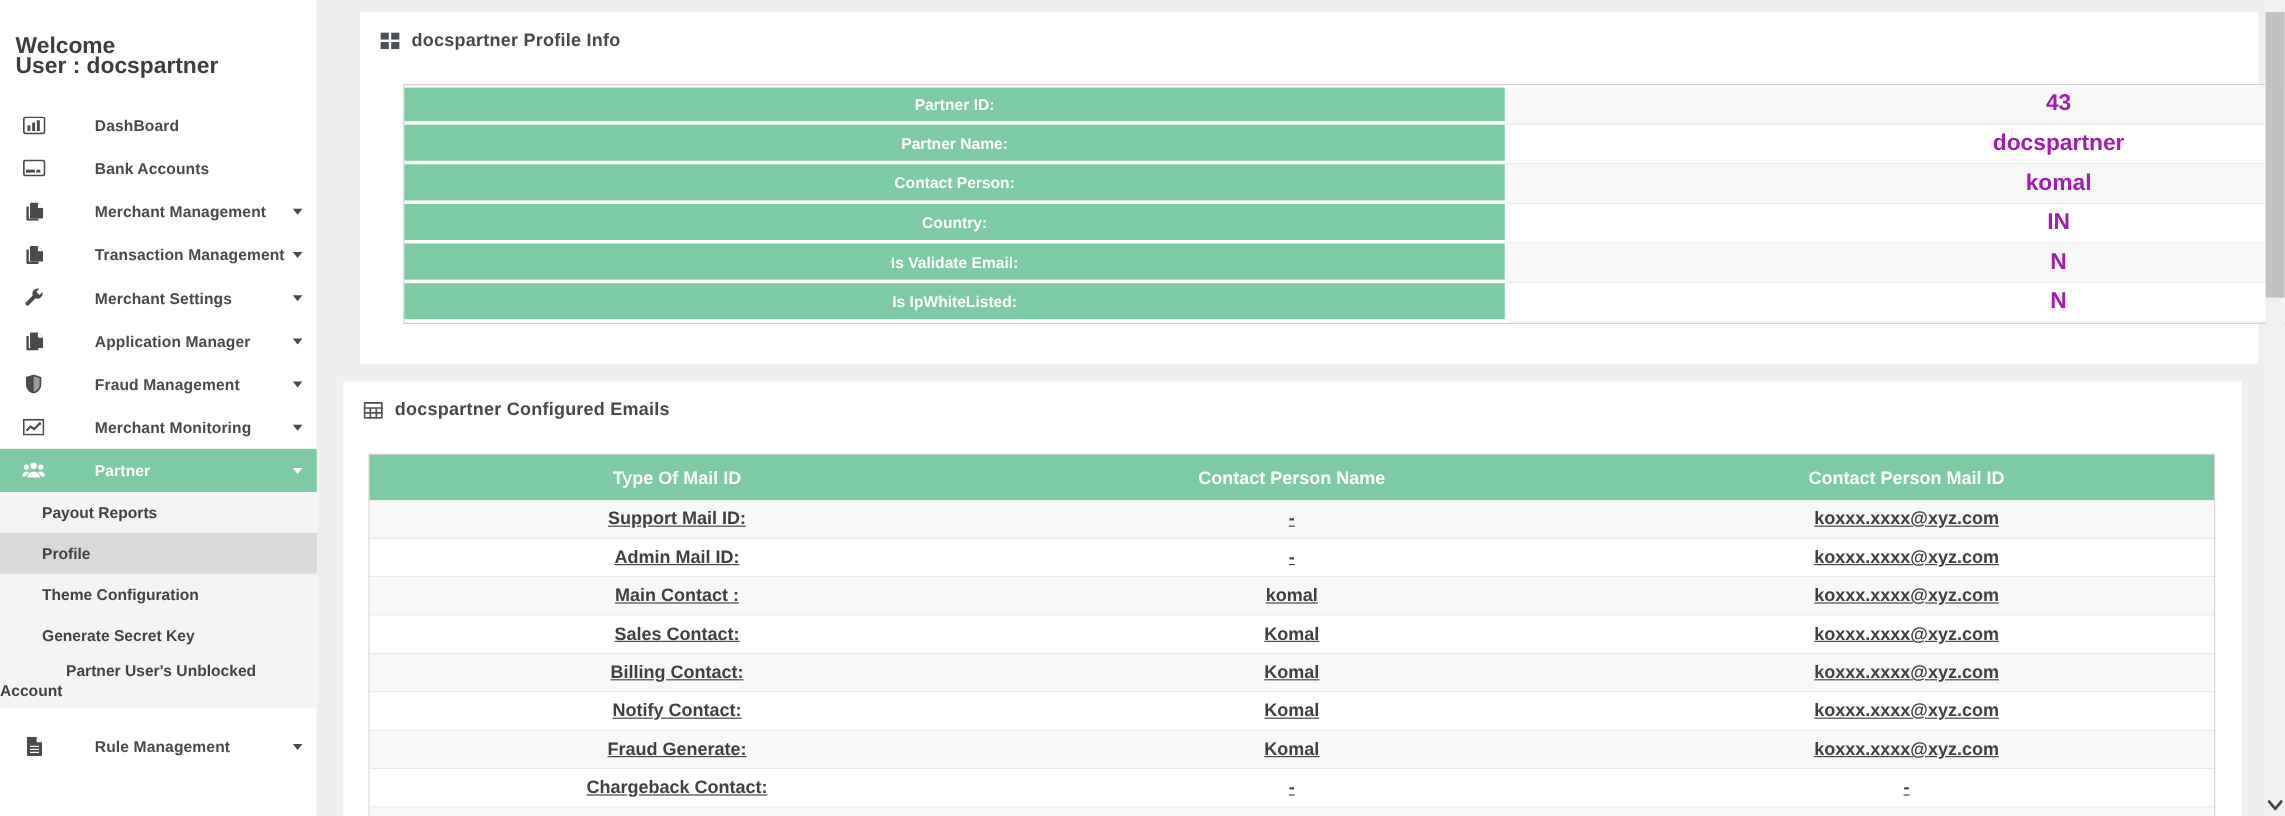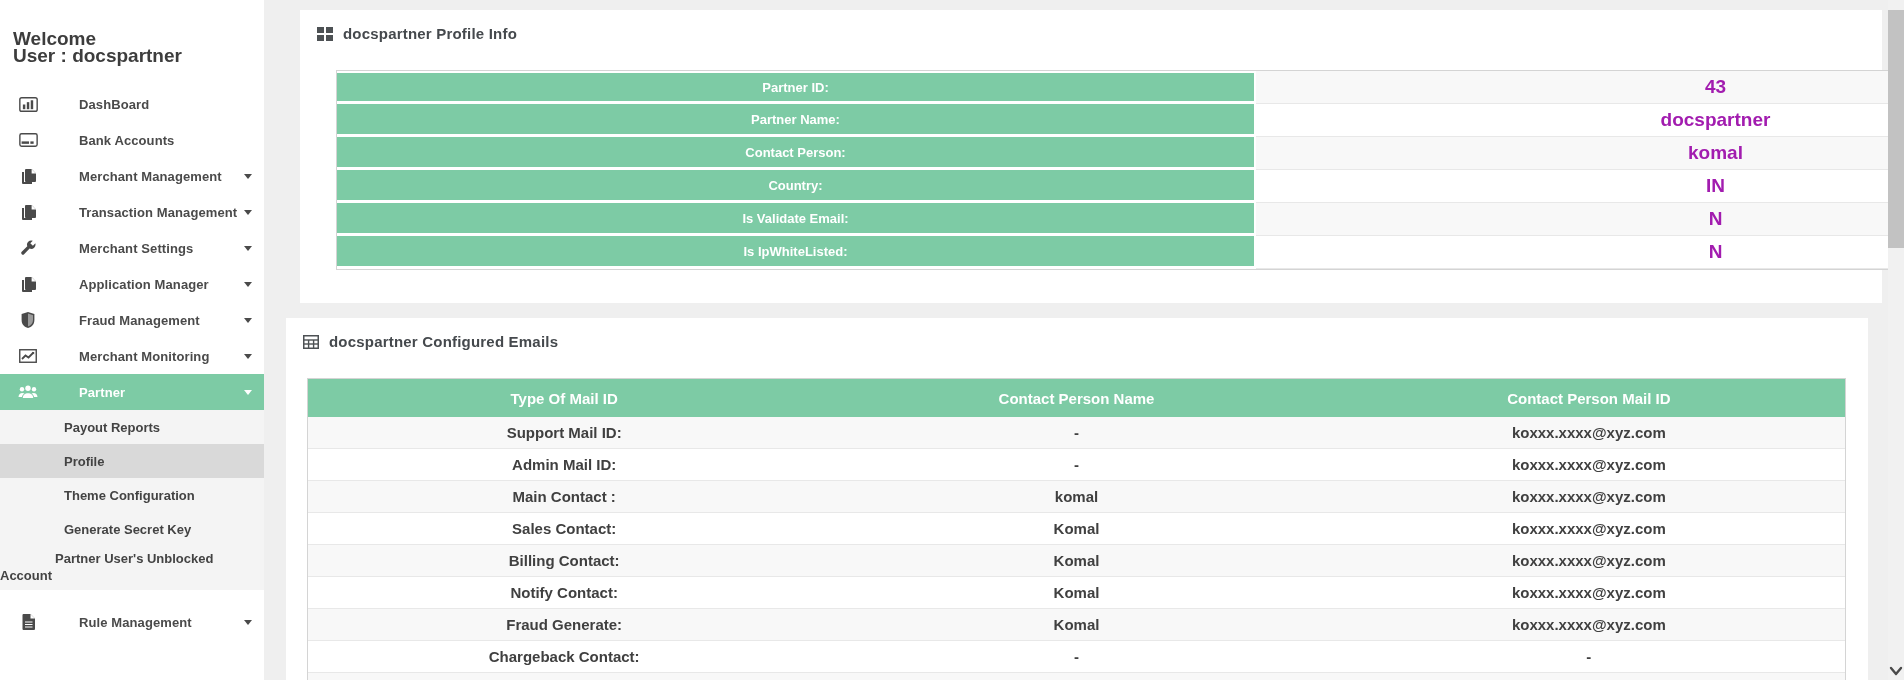--- a/index.html
+++ b/index.html
@@ -27,21 +27,21 @@
     position:absolute; right:12px; top:50%; margin-top:-2px;
     width:0; height:0; border-left:4.5px solid transparent; border-right:4.5px solid transparent;
     border-top:5px solid #4a4a4a;
   }
   .nav-li.active { background:#7dcba5; height:36px; }
   .nav-li.active .lbl { color:#ffffff; }
   .nav-li.active .caret { border-top-color:#ffffff; }
 
   .nav-sub { list-style:none; background:#f4f4f4; }
   .sub-li {
-    height:34px; display:flex; align-items:center; padding-left:64px;
+    height:34px; display:flex; align-items:center; padding-left:35px;
     font-size:13px; font-weight:600; color:#434343; cursor:pointer;
   }
   .sub-li.selected { background:#d9d9d9; }
   .sub-li.wrap {
     display:block; height:auto; padding:4px 0 6px 0; width:255px;
     text-indent:55px; line-height:17px;
   }
   .nav-after { list-style:none; margin-top:14px; }
 
   
@@ -65,21 +65,21 @@
     width:50%; font-size:19px; font-weight:bold; color:#a21caf;
     display:flex; align-items:center; justify-content:center;
     border-bottom:1px solid #e8e8e8; background:#ffffff;
   }
   .prow.odd .pvalue { background:#f8f8f8; }
 
   
   .etable { position:absolute; left:21px; top:60px; width:1539px; border:1px solid #d4d4d4; background:#fff; }
   .ehead { display:flex; height:38px; background:#7dcba5; }
   .ehead .ecell { color:#ffffff; font-weight:bold; }
-  .erow { display:flex; height:32px; background:#ffffff; border-bottom:1px solid #e8e8e8; }
+  .erow { display:flex; height:32px; background:#ffffff; border-bottom:1px solid #e8e8e8;text-decoration:underline; }
   .erow.odd { background:#f8f8f8; }
   .ecell {
     width:33.333%; display:flex; align-items:center; justify-content:center;
     font-size:15px; font-weight:bold; color:#404040;
   }
 
   
   .scrollbar { position:absolute; right:0; top:0; width:16px; height:680px; background:#f1f1f1; z-index:5; }
   .scroll-thumb { position:absolute; left:0; top:10px; width:16px; height:238px; background:#c2c2c2; }
   .scroll-bottom-arrow { position:absolute; left:1px; bottom:2px; width:14px; height:14px; cursor:pointer; }

